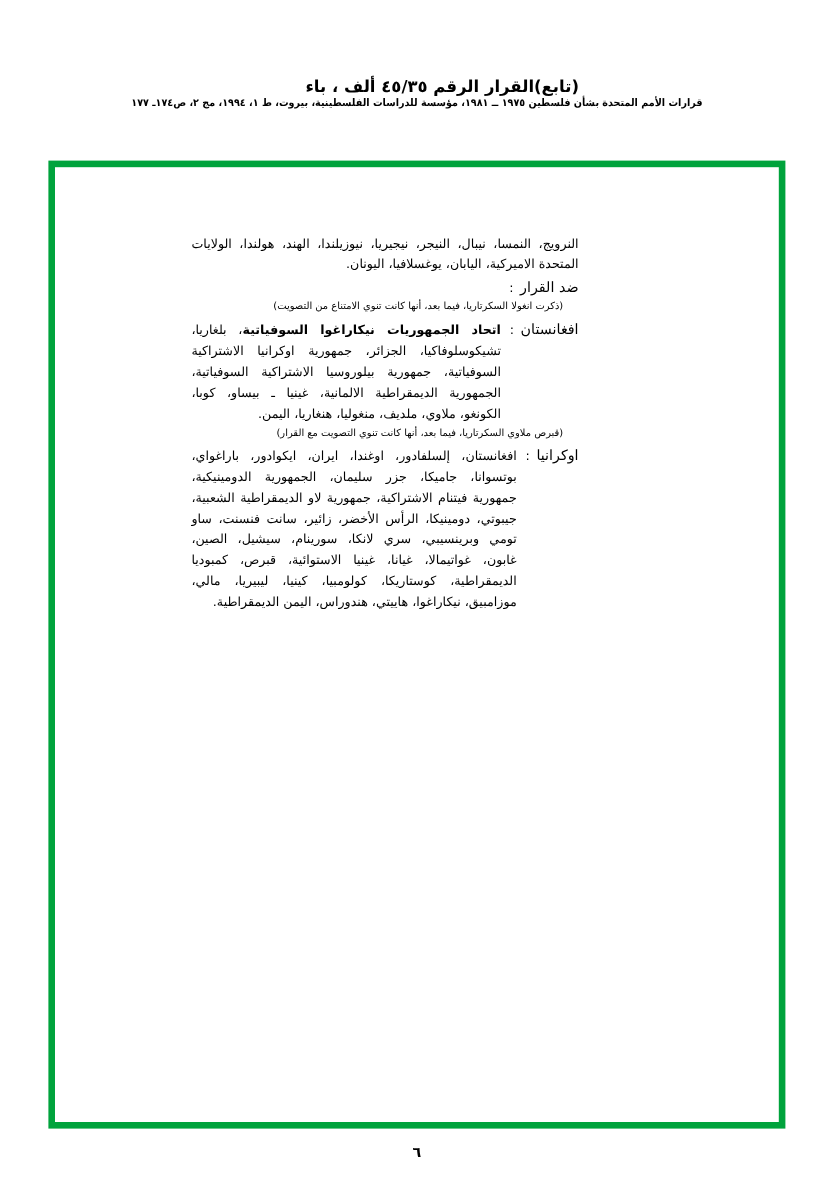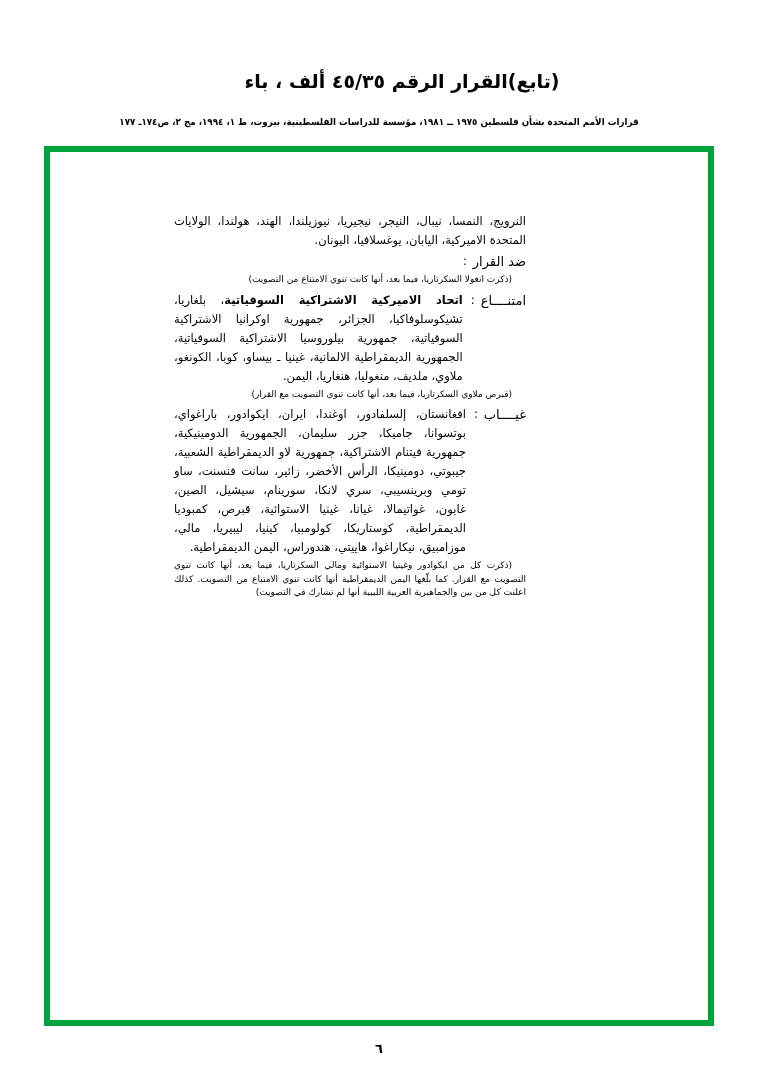--- a/index.html
+++ b/index.html
@@ -21,25 +21,25 @@
 
   
   .header {
     position: absolute;
     top: 70px;
     left: 0;
     right: 0;
     text-align: center;
   }
   .header-title {
-    font-size: 19px;
+    font-size: 15px;
     font-weight: bold;
     direction: rtl;
     letter-spacing: 0.3px;
-    margin-bottom: 24px;
+    margin-bottom: 0;
     padding-left: 46px;
   }
   .header-source {
     font-size: 9.5px;
     font-weight: bold;
     direction: rtl;
     transform: scaleX(0.92);
   }
 
   
@@ -142,31 +142,30 @@
 
       <div class="para plain-block">النرويج، النمسا، نيبال، النيجر، نيجيريا، نيوزيلندا، الهند، هولندا، الولايات المتحدة الاميركية، اليابان، يوغسلافيا، اليونان.</div>
 
       <div class="labeled">
         <span class="label">ضد القرار</span>
         <span class="colon">:</span>
       </div>
       <div class="note indent">(ذكرت انغولا السكرتاريا، فيما بعد، أنها كانت تنوي الامتناع من التصويت)</div>
 
       <div class="labeled">
-        <span class="label wide">امتنــــاع</span>
+        <span class="label wide">افغانستان</span>
         <span class="colon">:</span>
-        <span class="body"><b>اتحاد الاميركية الاشتراكية السوفياتية</b>، بلغاريا، تشيكوسلوفاكيا، الجزائر، جمهورية اوكرانيا الاشتراكية السوفياتية، جمهورية بيلوروسيا الاشتراكية السوفياتية، الجمهورية الديمقراطية الالمانية، غينيا ـ بيساو، كوبا، الكونغو، ملاوي، ملديف، منغوليا، هنغاريا، اليمن.</span>
+        <span class="body"><b>اتحاد الجمهوريات نيكاراغوا السوفياتية</b>، بلغاريا، تشيكوسلوفاكيا، الجزائر، جمهورية اوكرانيا الاشتراكية السوفياتية، جمهورية بيلوروسيا الاشتراكية السوفياتية، الجمهورية الديمقراطية الالمانية، غينيا ـ بيساو، كوبا، الكونغو، ملاوي، ملديف، منغوليا، هنغاريا، اليمن.</span>
       </div>
       <div class="note indent">(قبرص ملاوي السكرتاريا، فيما بعد، أنها كانت تنوي التصويت مع القرار)</div>
 
       <div class="labeled">
-        <span class="label wide">غيــــاب</span>
+        <span class="label wide">اوكرانيا</span>
         <span class="colon">:</span>
         <span class="body">افغانستان، إلسلفادور، اوغندا، ايران، ايكوادور، باراغواي، بوتسوانا، جاميكا، جزر سليمان، الجمهورية الدومينيكية، جمهورية فيتنام الاشتراكية، جمهورية لاو الديمقراطية الشعبية، جيبوتي، دومينيكا، الرأس الأخضر، زائير، سانت فنسنت، ساو تومي وبرينسيبي، سري لانكا، سورينام، سيشيل، الصين، غابون، غواتيمالا، غيانا، غينيا الاستوائية، قبرص، كمبوديا الديمقراطية، كوستاريكا، كولومبيا، كينيا، ليبيريا، مالي، موزامبيق، نيكاراغوا، هاييتي، هندوراس، اليمن الديمقراطية.</span>
       </div>
-      <div class="note indent">(ذكرت كل من ايكوادور وغينيا الاستوائية ومالي السكرتاريا، فيما بعد، أنها كانت تنوي التصويت مع القرار. كما بلّغها اليمن الديمقراطية أنها كانت تنوي الامتناع من التصويت. كذلك اعلنت كل من بين والجماهيرية العربية الليبية أنها لم تشارك في التصويت)</div>
 
     </div>
   </div>
 
   <div class="page-number">٦</div>
 
 </div>
 
 </body></html>

